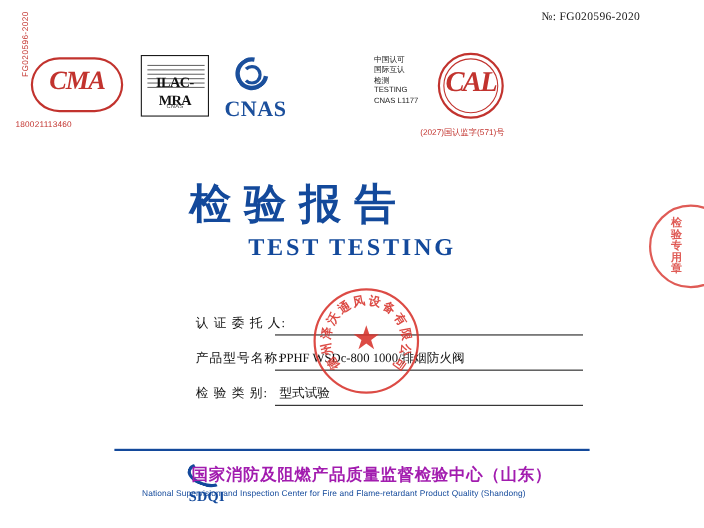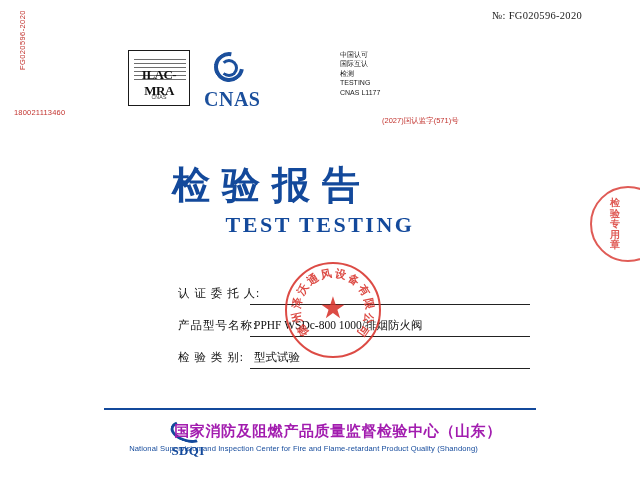--- a/index.html
+++ b/index.html
@@ -448,20 +448,24 @@
 
   <div class="serial">
     <span>№:</span>
     <span>FG020596-2020</span>
   </div>
 
   <div class="logos">
 
     <div class="vcode">FG020596-2020</div>
 
+    <div class="cma">
+      <div class="ring"></div>
+      <div class="txt">CMA</div>
+    </div>
     <div class="cma-code">180021113460</div>
 
     <div class="ilac">
       <div class="inner-lines">
         <i style="top:0"></i>
           <i style="top:4px"></i>
           <i style="top:8px"></i>
           <i style="top:12px"></i>
           <i style="top:16px"></i>
           <i style="top:20px"></i>
@@ -479,20 +483,25 @@
     </div>
 
     <div class="cnas-text">
       <div>中国认可</div>
       <div>国际互认</div>
       <div>检测</div>
       <div class="en">TESTING</div>
       <div class="en">CNAS L1177</div>
     </div>
 
+    <div class="cal">
+      <div class="outer"></div>
+      <div class="inner"></div>
+      <div class="glyph">CAL</div>
+    </div>
     <div class="cal-code">(2027)国认监字(571)号</div>
   </div>
 
   <div class="title-cn">检验报告</div>
   <div class="title-en">TEST TESTING</div>
 
   <div class="stamp-edge">
     <div class="v">检验专用章</div>
   </div>
 

